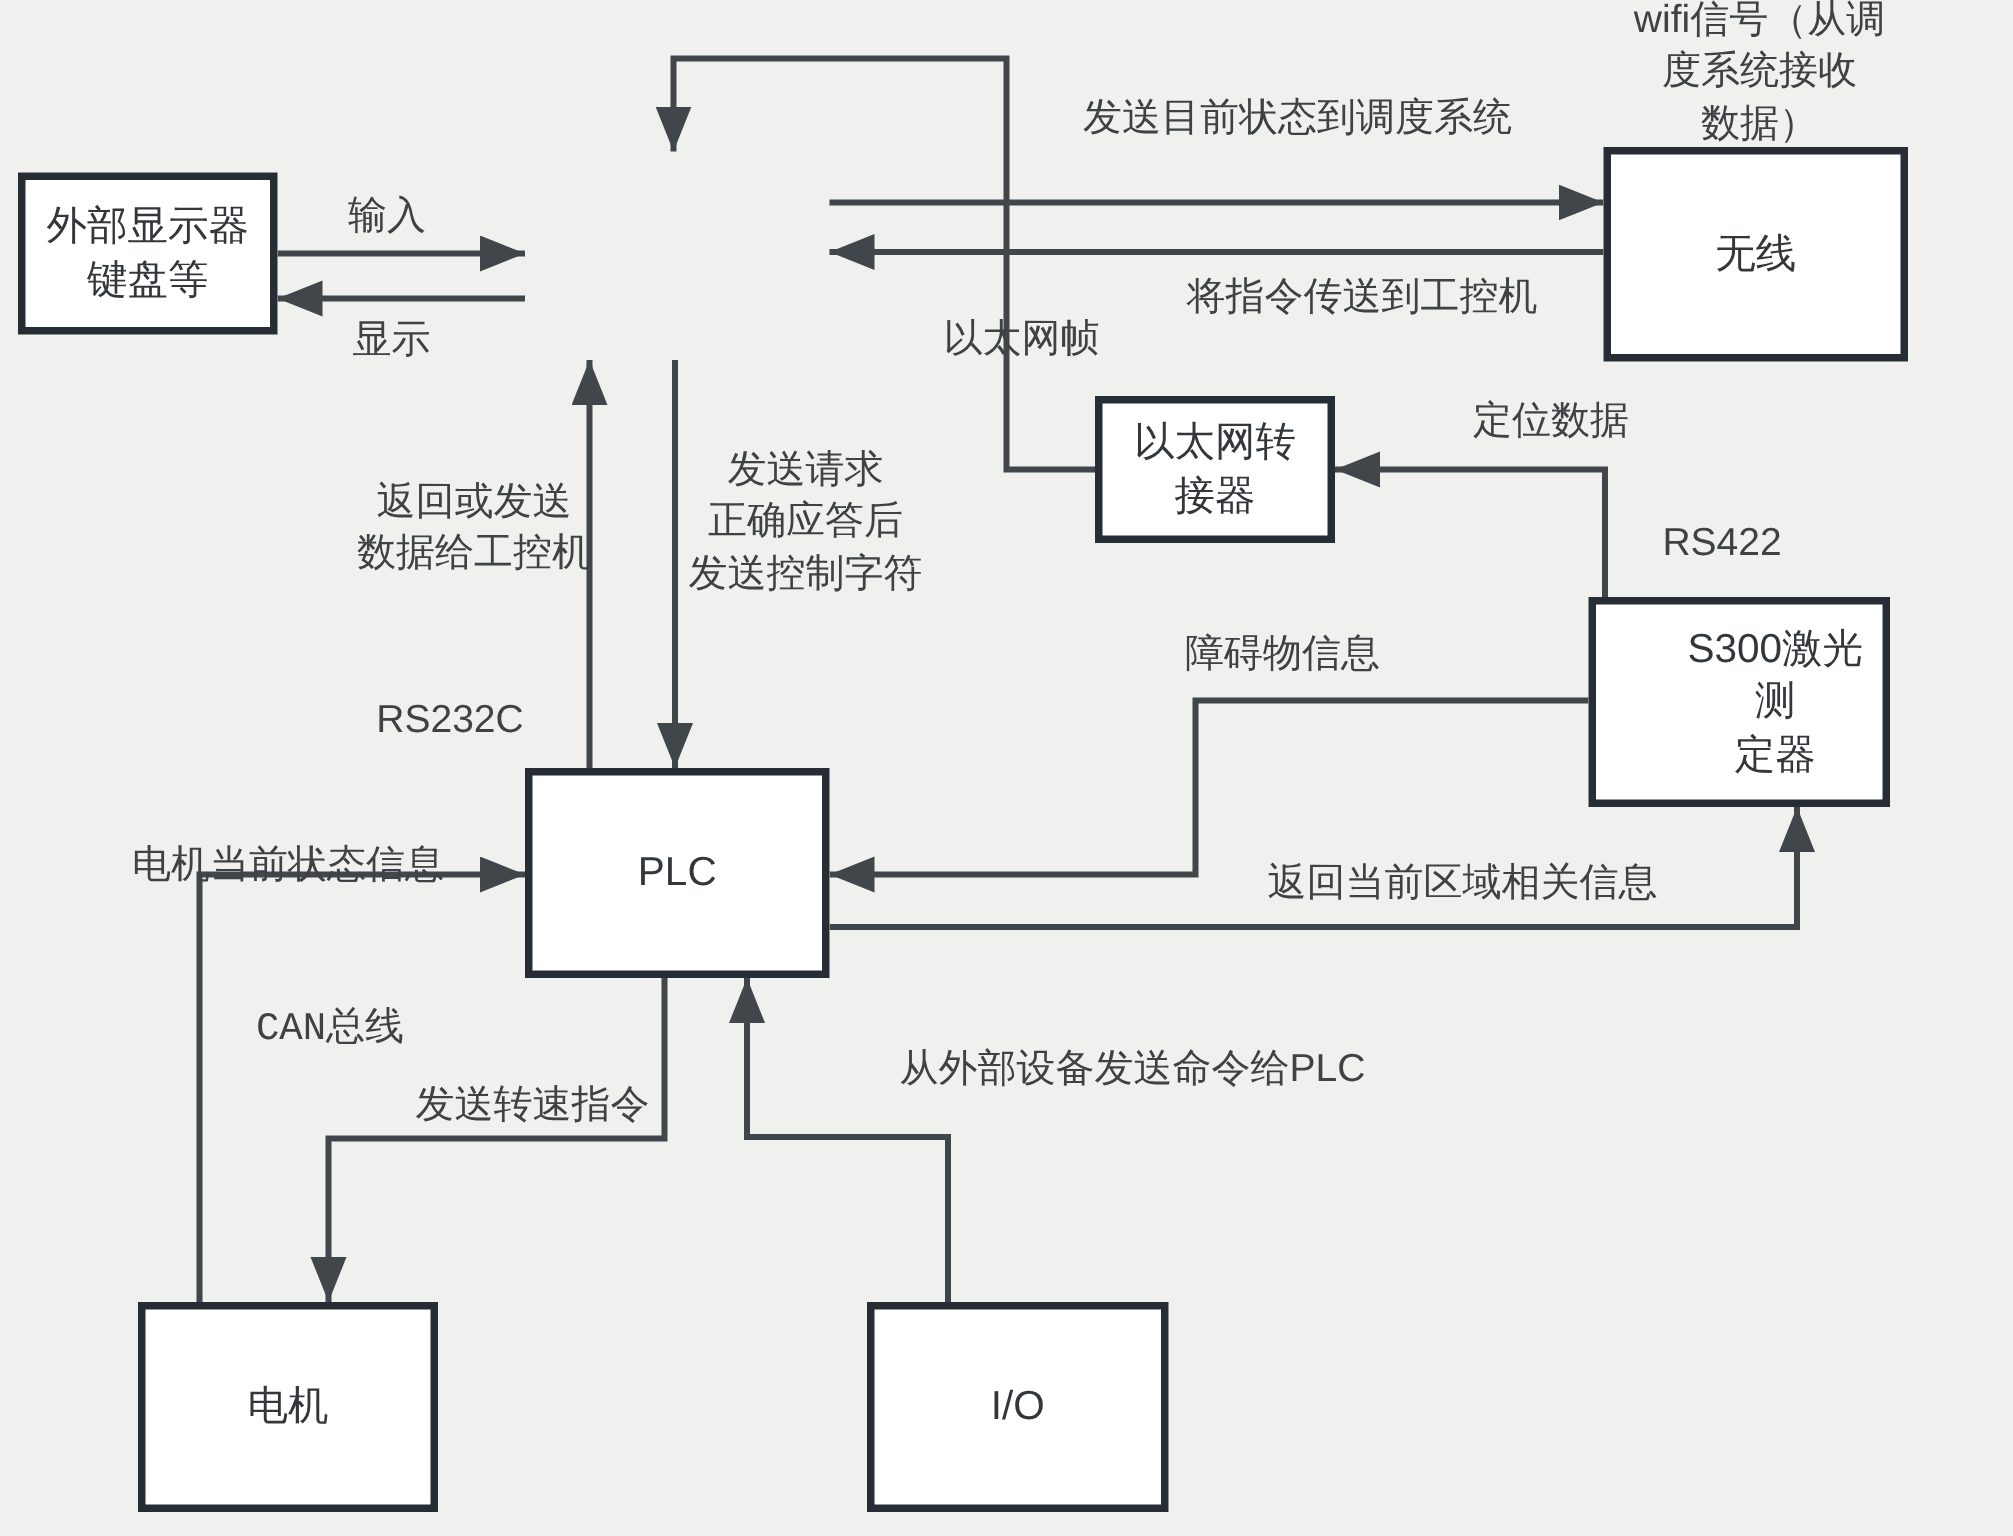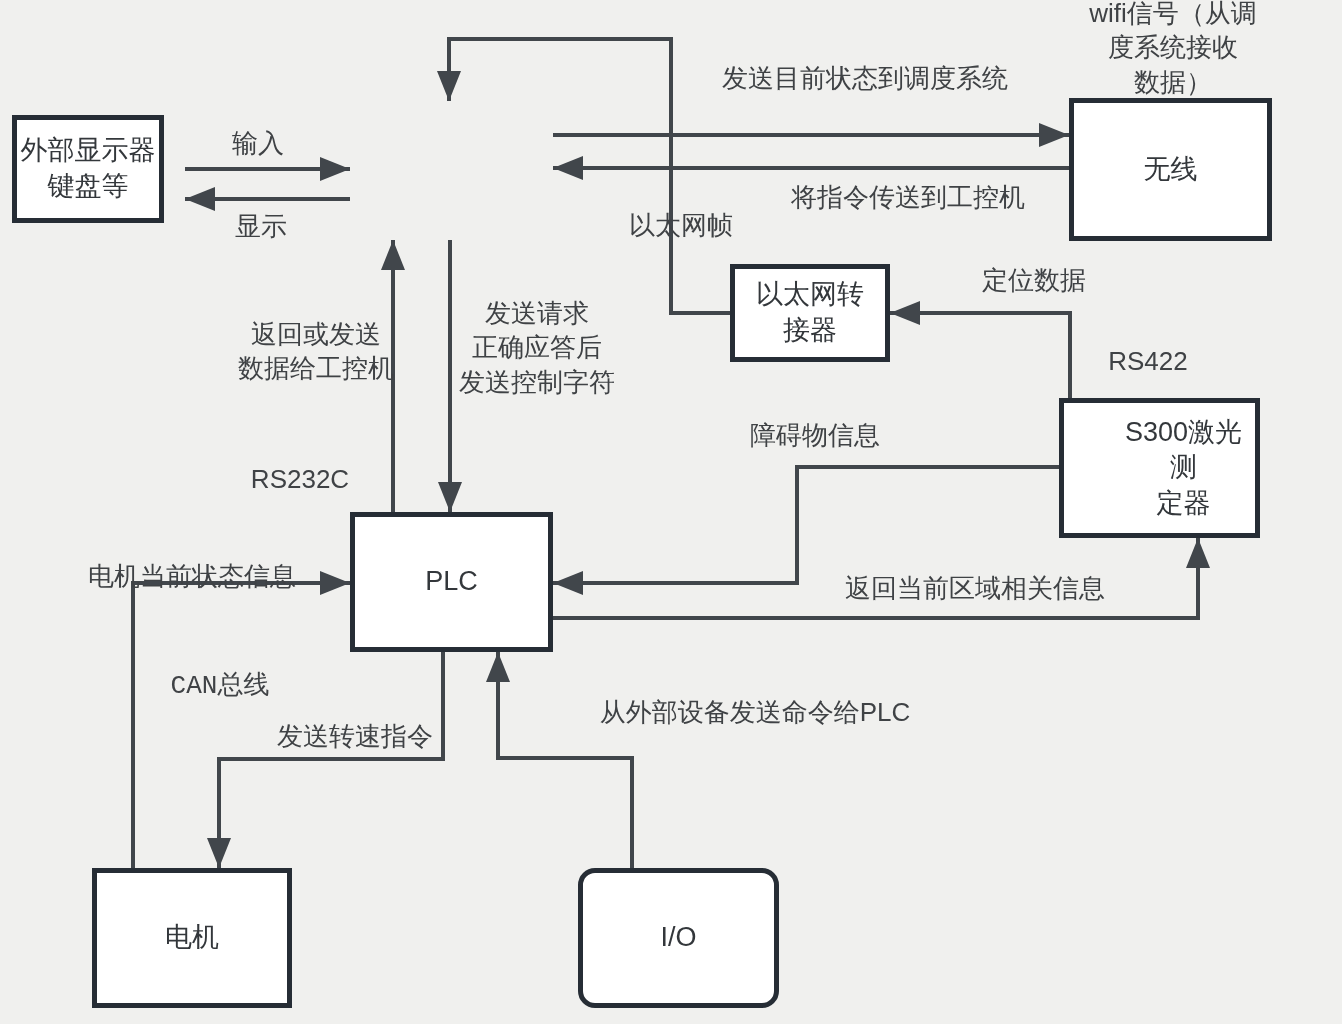--- a/index.html
+++ b/index.html
@@ -57,37 +57,37 @@
       <polyline points="393,512 393,240" marker-end="url(#arrow)"></polyline>
       <polyline points="450,240 450,512" marker-end="url(#arrow)"></polyline>
       <polyline points="133,868 133,583 350,583" marker-end="url(#arrow)"></polyline>
       <polyline points="443,652 443,759 219,759 219,868" marker-end="url(#arrow)"></polyline>
       <polyline points="632,868 632,758 498,758 498,652" marker-end="url(#arrow)"></polyline>
       <polyline points="1059,467 797,467 797,583 553,583" marker-end="url(#arrow)"></polyline>
       <polyline points="553,618 1198,618 1198,538" marker-end="url(#arrow)"></polyline>
       <polyline points="1070,398 1070,313 890,313" marker-end="url(#arrow)"></polyline>
     </svg>
 
-  <div class="node" style="left:12px;top:115px;width:152px;height:108px;">外部显示器
+  <div class="node" style="left:12px;top:115px;width:173px;height:108px;">外部显示器
 键盘等</div>
 
 
   <div class="node" style="left:1069px;top:98px;width:203px;height:143px;">无线</div>
 
   <div class="node" style="left:730px;top:264px;width:160px;height:98px;">以太网转
 接器</div>
 
   <div class="node" style="left:1059px;top:398px;width:201px;height:140px;padding-left:48px;">S300激光测
 定器</div>
 
   <div class="node" style="left:350px;top:512px;width:203px;height:140px;">PLC</div>
 
   <div class="node" style="left:92px;top:868px;width:200px;height:140px;">电机</div>
 
-  <div class="node" style="left:578px;top:868px;width:201px;height:140px;border-radius:17px;">I/O</div>
+  <div class="node" style="left:578px;top:868px;width:201px;height:140px;">I/O</div>
 
   <div class="elabel" style="left:1173px;top:47px;">wifi信号（从调度系统接收
 数据）</div>
 
   <div class="elabel" style="left:865px;top:78px;">发送目前状态到调度系统</div>
 
   <div class="elabel" style="left:908px;top:197px;">将指令传送到工控机</div>
 
   <div class="elabel" style="left:681px;top:225px;">以太网帧</div>
 
@@ -101,21 +101,21 @@
   <div class="elabel" style="left:537px;top:347px;">发送请求
 正确应答后
 发送控制字符</div>
 
   <div class="elabel" style="left:300px;top:479px;">RS232C</div>
 
   <div class="elabel" style="left:1034px;top:280px;">定位数据</div>
 
   <div class="elabel" style="left:1148px;top:361px;">RS422</div>
 
-  <div class="elabel" style="left:815px;top:435px;">障碍物信息</div>
+  <div class="elabel" style="left:855px;top:435px;">障碍物信息</div>
 
   <div class="elabel" style="left:975px;top:588px;">返回当前区域相关信息</div>
 
   <div class="elabel" style="left:192px;top:576px;">电机当前状态信息</div>
 
   <div class="elabel" style="left:220px;top:686px;font-family:Liberation Mono, monospace;">CAN总线</div>
 
   <div class="elabel" style="left:307px;top:736px;margin-left:48px;">发送转速指令</div>
 
   <div class="elabel" style="left:755px;top:712px;">从外部设备发送命令给PLC</div>

